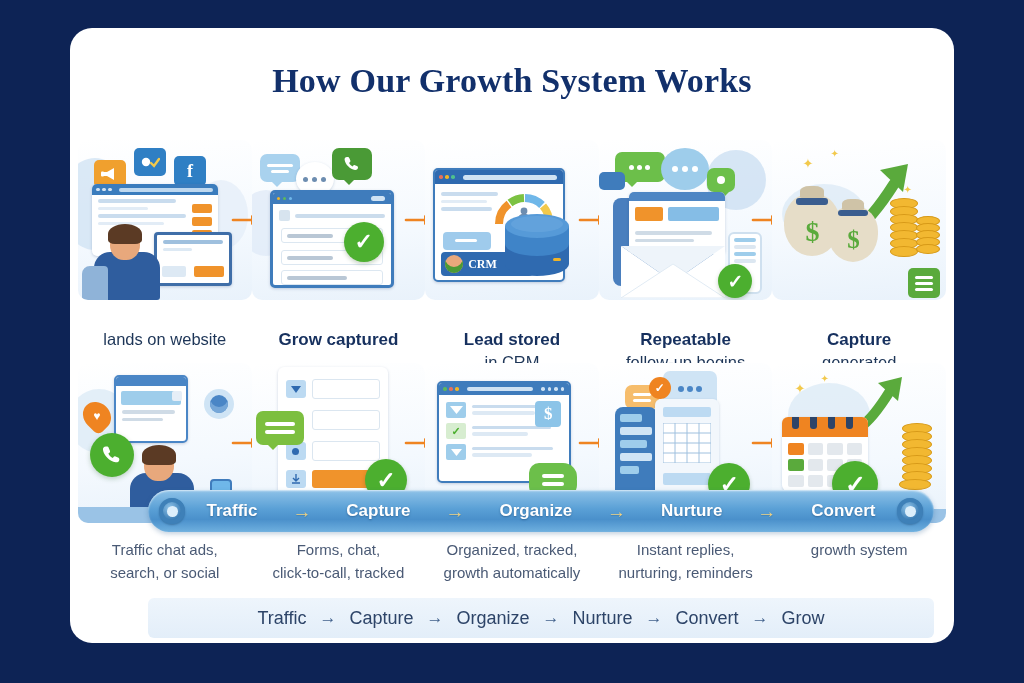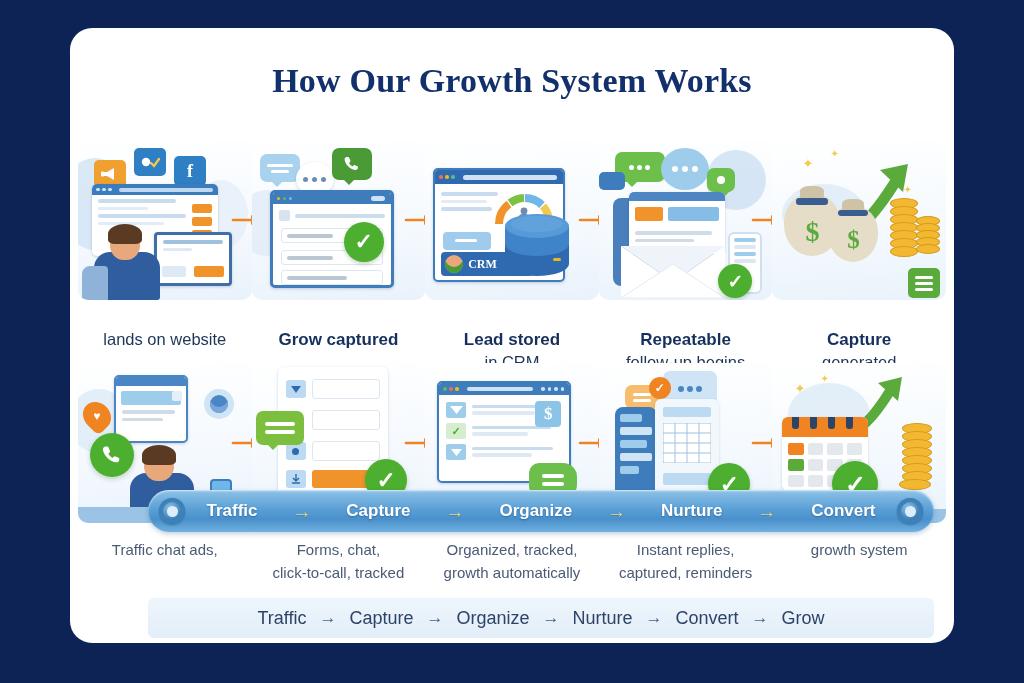--- a/index.html
+++ b/index.html
@@ -665,38 +665,39 @@
         <span class="pipe-arrow">→</span>
         <span class="pipe-step">Convert</span>
       </div>
       <div class="knob right"></div>
     </div>
 
     <div class="row" id="captions-row">
       <div class="cell">
           <div class="cap">
         <span>Traffic chat ads,</span>
+        <span>search, or social</span>
       </div>
         </div>
       <div class="cell">
           <div class="cap">
         <span>Forms, chat,</span>
         <span>click-to-call, tracked</span>
       </div>
         </div>
       <div class="cell">
           <div class="cap">
         <span>Organized, tracked,</span>
         <span>growth automatically</span>
       </div>
         </div>
       <div class="cell">
           <div class="cap">
         <span>Instant replies,</span>
-        <span>captured, reminders</span>
+        <span>nurturing, reminders</span>
       </div>
         </div>
       <div class="cell">
           <div class="cap">
         <span>growth system</span>
       </div>
         </div>
     </div>
 
     <div class="footer">

